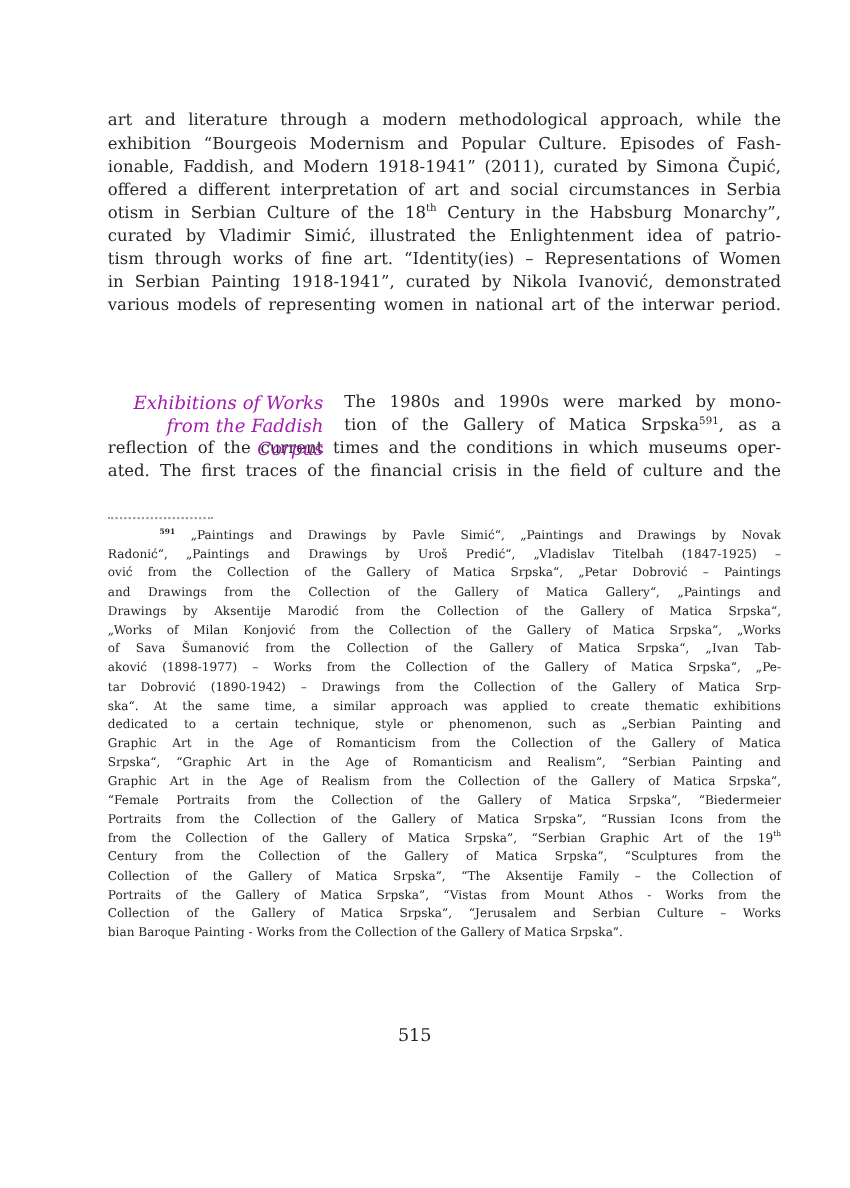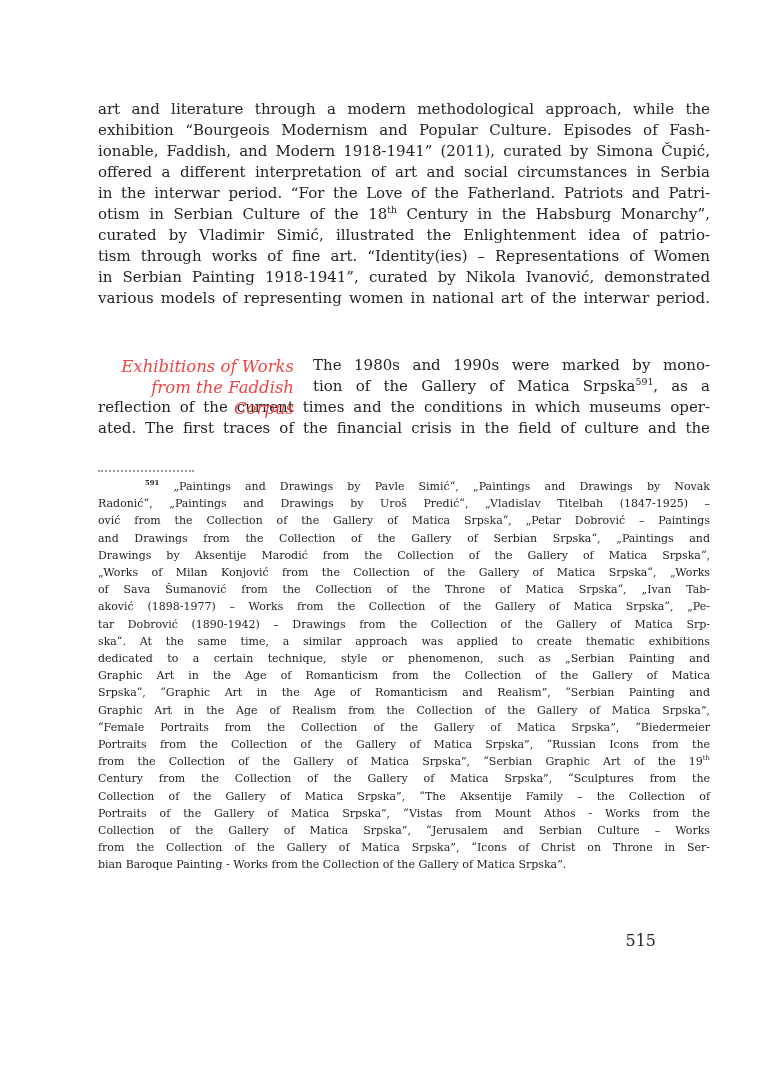--- a/index.html
+++ b/index.html
@@ -55,81 +55,79 @@
   .footnote .ln:last-child { text-align-last: left; }
   sup {
     font-size: 62%;
     vertical-align: super;
     line-height: 0;
   }
   sup.bsup { font-weight: bold; }
   .pagenum {
     position: absolute;
     top: 931px; left: 85px; width: 558px;
-    text-align: right;
+    text-align: center;
     font-size: 16px;
     line-height: 20px;
   }
 </style>
 </head>
 <body>
 
 <div class="page" style="background: rgb(255, 255, 255); color: rgb(36, 36, 36);">
 
   <div class="para1">
       <div class="ln">art and literature through a modern methodological approach, while the</div>
       <div class="ln">exhibition “Bourgeois Modernism and Popular Culture. Episodes of Fash-</div>
       <div class="ln">ionable, Faddish, and Modern 1918-1941” (2011), curated by Simona Čupić,</div>
       <div class="ln">offered a different interpretation of art and social circumstances in Serbia</div>
-      <div class="ln">in the interwar period. “For the Love of the Fatherland. Patriots and Patri-</div>
       <div class="ln">otism in Serbian Culture of the 18<sup>th</sup> Century in the Habsburg Monarchy”,</div>
       <div class="ln">curated by Vladimir Simić, illustrated the Enlightenment idea of patrio-</div>
       <div class="ln">tism through works of fine art. “Identity(ies) – Representations of Women</div>
       <div class="ln">in Serbian Painting 1918-1941”, curated by Nikola Ivanović, demonstrated</div>
       <div class="ln">various models of representing women in national art of the interwar period.</div>
     </div>
 
   <div class="section">
-    <div class="heading" style="color: #ef4444;">
+    <div class="heading" style="color: #a21caf;">
         <div class="ln">Exhibitions of Works</div>
         <div class="ln">from the Faddish Corpus</div>
       </div>
     <div class="indented">
         <div class="ln">The 1980s and 1990s were marked by mono-</div>
         <div class="ln">tion of the Gallery of Matica Srpska<sup>591</sup>, as a</div>
       </div>
     <div class="fullwidth">
         <div class="ln">reflection of the current times and the conditions in which museums oper-</div>
         <div class="ln">ated. The first traces of the financial crisis in the field of culture and the</div>
       </div>
   </div>
 
   <div class="fnsep" style="border-top-color: rgb(154, 154, 154);"></div>
 
   <div class="footnote">
       <div class="ln"><sup class="bsup">591</sup> „Paintings and Drawings by Pavle Simić“, „Paintings and Drawings by Novak</div>
       <div class="ln">Radonić“, „Paintings and Drawings by Uroš Predić“, „Vladislav Titelbah (1847-1925) –</div>
       <div class="ln">ović from the Collection of the Gallery of Matica Srpska“, „Petar Dobrović – Paintings</div>
-      <div class="ln">and Drawings from the Collection of the Gallery of Serbian Srpska“, „Paintings and</div>
+      <div class="ln">and Drawings from the Collection of the Gallery of Matica Gallery“, „Paintings and</div>
       <div class="ln">Drawings by Aksentije Marodić from the Collection of the Gallery of Matica Srpska“,</div>
       <div class="ln">„Works of Milan Konjović from the Collection of the Gallery of Matica Srpska“, „Works</div>
-      <div class="ln">of Sava Šumanović from the Collection of the Throne of Matica Srpska“, „Ivan Tab-</div>
+      <div class="ln">of Sava Šumanović from the Collection of the Gallery of Matica Srpska“, „Ivan Tab-</div>
       <div class="ln">aković (1898-1977) – Works from the Collection of the Gallery of Matica Srpska“, „Pe-</div>
       <div class="ln">tar Dobrović (1890-1942) – Drawings from the Collection of the Gallery of Matica Srp-</div>
       <div class="ln">ska“. At the same time, a similar approach was applied to create thematic exhibitions</div>
       <div class="ln">dedicated to a certain technique, style or phenomenon, such as „Serbian Painting and</div>
       <div class="ln">Graphic Art in the Age of Romanticism from the Collection of the Gallery of Matica</div>
       <div class="ln">Srpska“, “Graphic Art in the Age of Romanticism and Realism”, “Serbian Painting and</div>
       <div class="ln">Graphic Art in the Age of Realism from the Collection of the Gallery of Matica Srpska”,</div>
       <div class="ln">“Female Portraits from the Collection of the Gallery of Matica Srpska”, “Biedermeier</div>
       <div class="ln">Portraits from the Collection of the Gallery of Matica Srpska”, “Russian Icons from the</div>
       <div class="ln">from the Collection of the Gallery of Matica Srpska”, “Serbian Graphic Art of the 19<sup>th</sup></div>
       <div class="ln">Century from the Collection of the Gallery of Matica Srpska”, “Sculptures from the</div>
       <div class="ln">Collection of the Gallery of Matica Srpska”, “The Aksentije Family – the Collection of</div>
       <div class="ln">Portraits of the Gallery of Matica Srpska”, “Vistas from Mount Athos - Works from the</div>
       <div class="ln">Collection of the Gallery of Matica Srpska”, “Jerusalem and Serbian Culture – Works</div>
-      <div class="ln">from the Collection of the Gallery of Matica Srpska”, “Icons of Christ on Throne in Ser-</div>
       <div class="ln">bian Baroque Painting - Works from the Collection of the Gallery of Matica Srpska”.</div>
     </div>
 
   <div class="pagenum">515</div>
 
 </div>
 
 </body></html>

